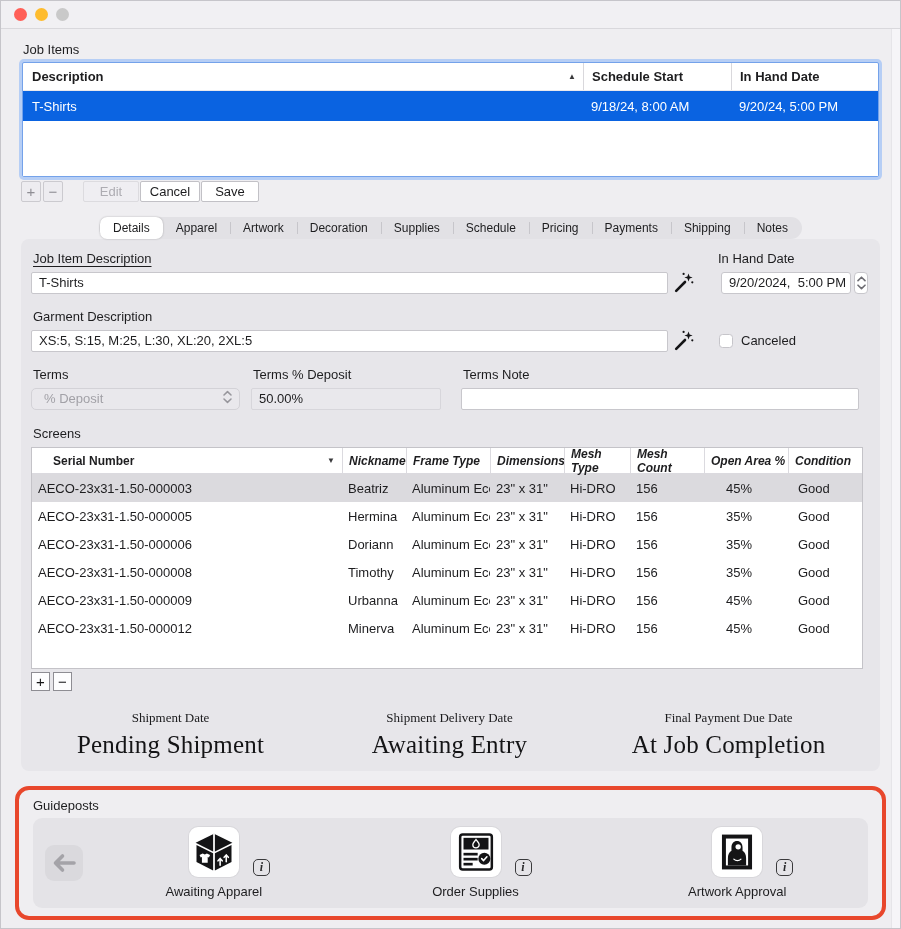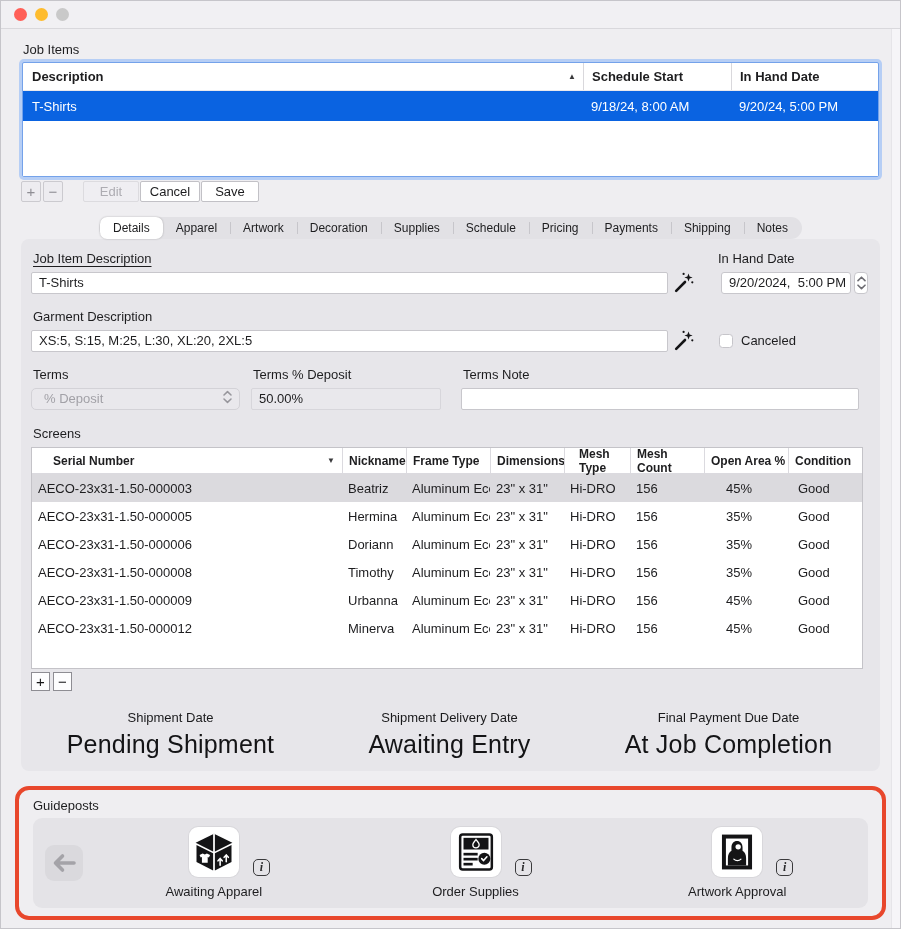--- a/index.html
+++ b/index.html
@@ -92,37 +92,37 @@
   .terms-select { background:#E9E8EC; border:1px solid #D3D2D7; border-radius:5px;
                   color:#A2A1A7;padding-left:12px; }
   .terms-select .chevrons { margin-left:auto; }
   .gray-field { background:#E9E8EC; border:1px solid #D7D6DB; }
 
   
   .screens-table { width:832px; background:#fff; border:1px solid #C4C3C8; margin-top:5px; }
   .sc-header { display:flex; height:26px; align-items:center; font-size:12px; font-weight:700;
                border-bottom:1px solid #DBDADF; }
   .sc-h { height:100%; display:flex; align-items:center; padding-left:6px; }
-  .sc-h + .sc-h { border-left:1px solid #DBDADF; }
+  .sc-h + .sc-h { border-left:1px solid #DBDADF;font-style:italic; }
   .sc-row { display:flex; height:28px; align-items:center; font-size:13px; background:#fff; }
   .sc-row.sel { background:#DBDADE; }
   .sc-cell { padding-left:6px; overflow:hidden; white-space:nowrap; }
   .c0 { width:310px; } .c1 { width:64px; } .c2 { width:84px; } .c3 { width:74px; }
   .c4 { width:66px; } .c5 { width:74px; } .c6 { width:84px; padding-left:22px; }
   .c7 { width:74px; padding-left:10px; }
   .sort-desc { margin-left:auto; margin-right:7px; font-size:8px; color:#3A3A3C; }
   .sc-filler { height:26px; background:#fff; }
   .screens-btns { display:flex; gap:3px; margin-top:3px; }
   .sb { width:19px; height:19px; background:#FDFDFE; border:1px solid #8E8D93;
         display:flex; align-items:center; justify-content:center; font-size:15px;
         color:#141416; line-height:1; }
 
   
   .shipment { display:flex; margin-top:19px; text-align:center; }
-  .ship-col { flex:1; }
+  .ship-col { flex:1;font-family:Liberation Serif, serif; }
   .ship-label { font-size:13px; color:#1A1A1C; }
   .ship-value { font-size:25px; color:#141416; margin-top:5px; letter-spacing:0.2px; }
 
   
   .guideposts { margin:15px -6px 0; border:4px solid var(--gp-red,#E8472C);
                 border-radius:14px; padding:4px 0 8px; }
   .gp-label { margin:4px 0 5px 14px; font-size:13px; }
   .gp-panel { margin:0 14px; background:#E4E3E7; border-radius:9px; height:90px;
               display:flex; align-items:center; }
   .gp-back { width:38px; height:36px; background:#DAD9DD; border-radius:9px; margin-left:12px;
@@ -279,21 +279,21 @@
             </div>
             <div class="sc-h c1" style="padding-left: 6px;">
               <span>Nickname</span>
             </div>
             <div class="sc-h c2" style="padding-left: 6px;">
               <span>Frame Type</span>
             </div>
             <div class="sc-h c3" style="padding-left: 6px;">
               <span>Dimensions</span>
             </div>
-            <div class="sc-h c4" style="padding-left: 14px;">
+            <div class="sc-h c4" style="padding-left: 6px;">
               <span>Mesh Type</span>
             </div>
             <div class="sc-h c5" style="padding-left: 6px; justify-content: flex-end;">
               <span>Mesh Count</span>
             </div>
             <div class="sc-h c6" style="padding-left: 6px;">
               <span>Open Area %</span>
             </div>
             <div class="sc-h c7" style="padding-left: 6px;">
               <span>Condition</span>

